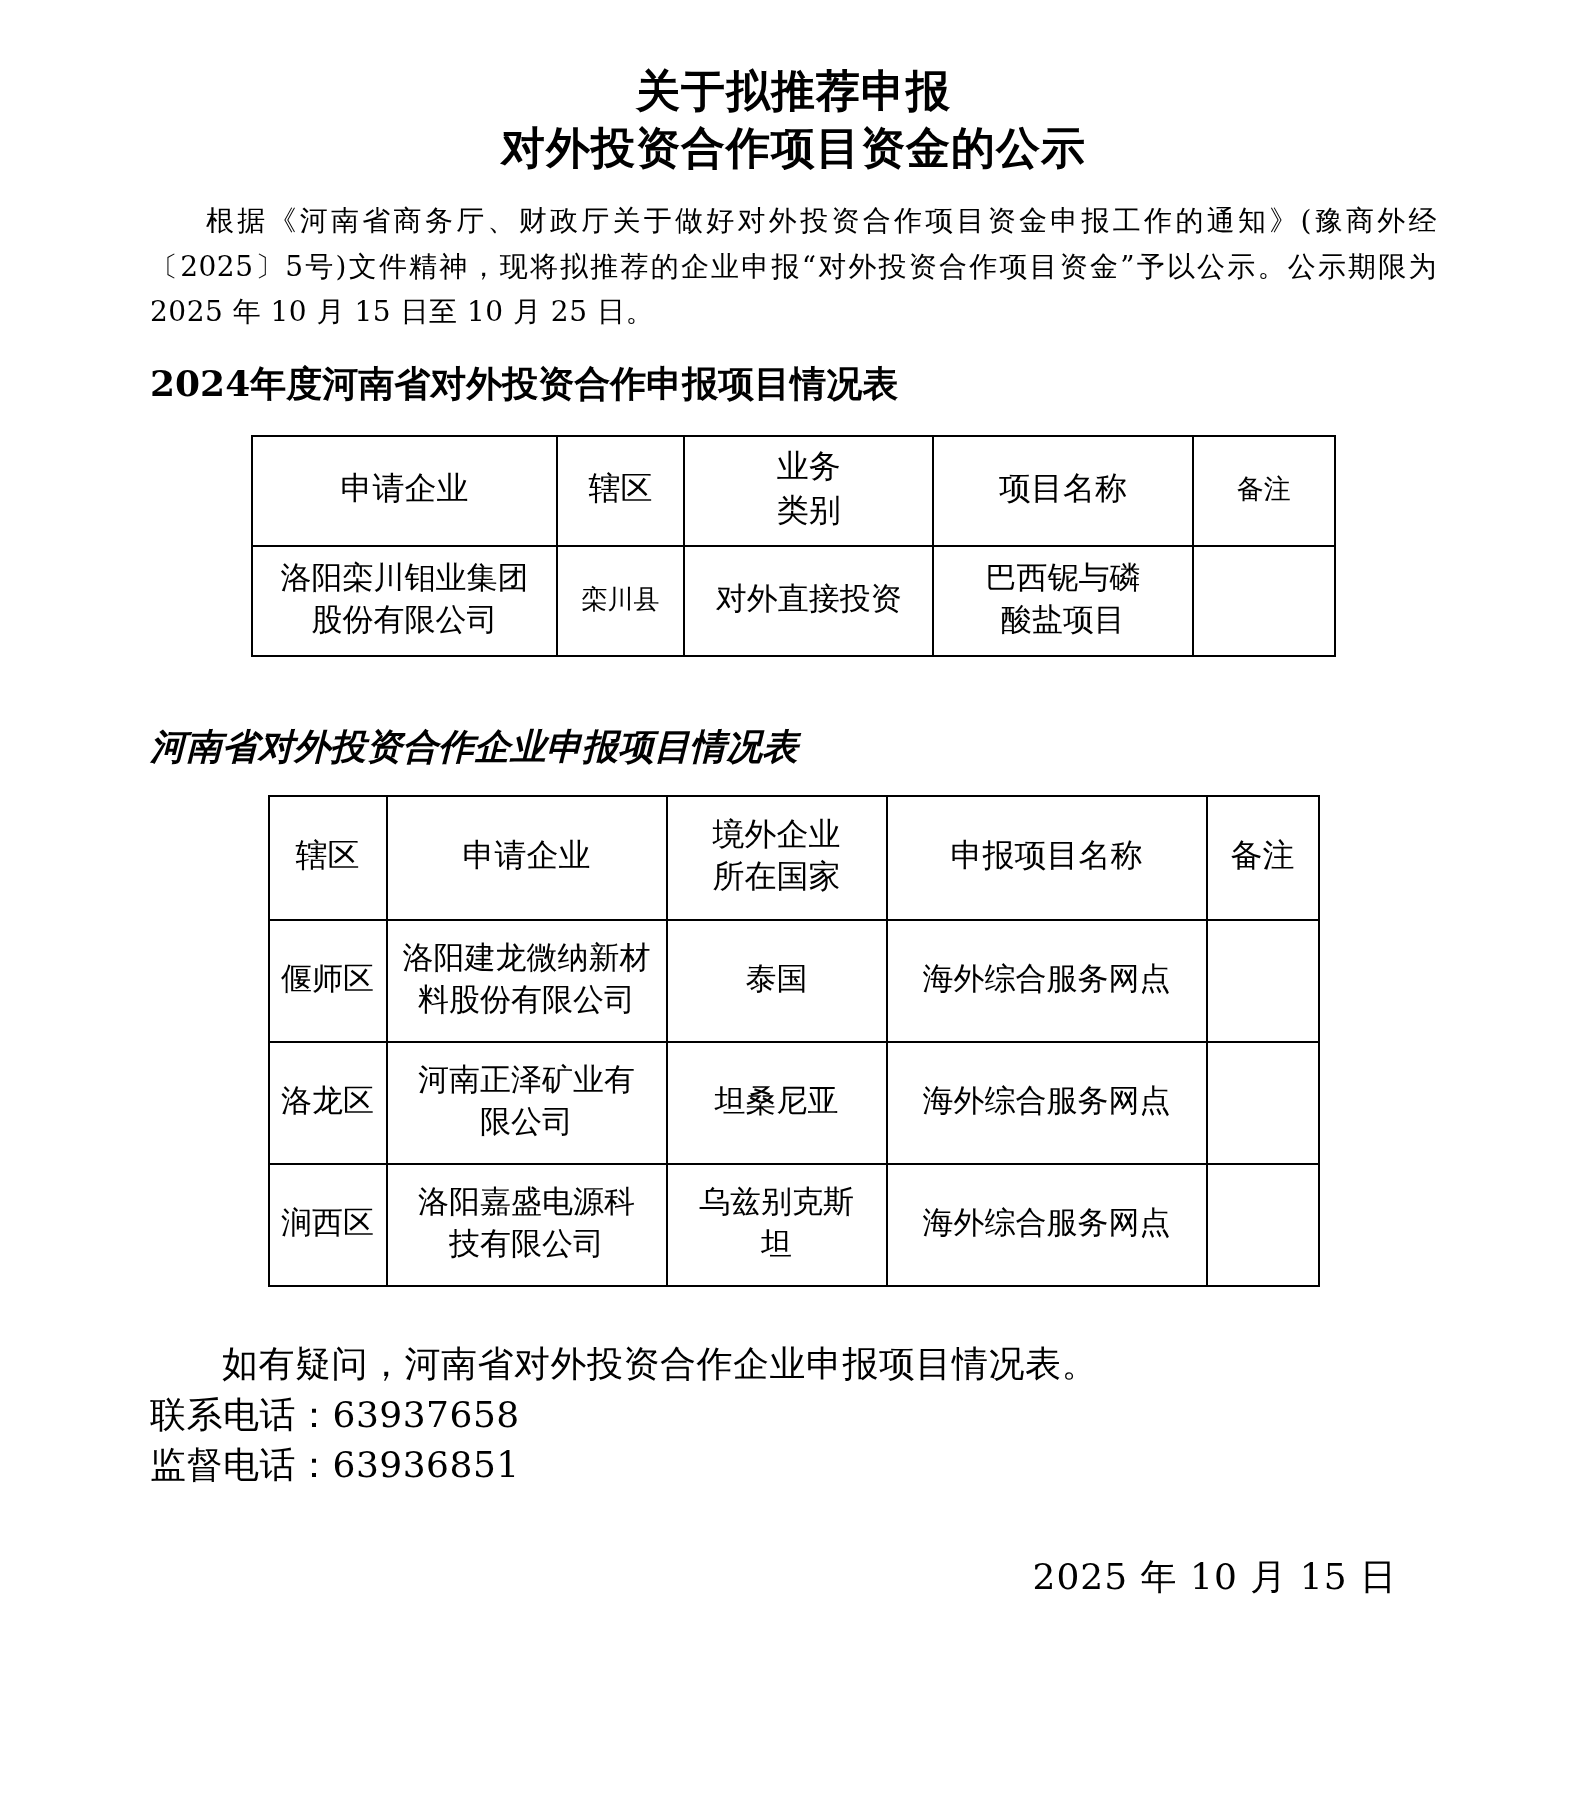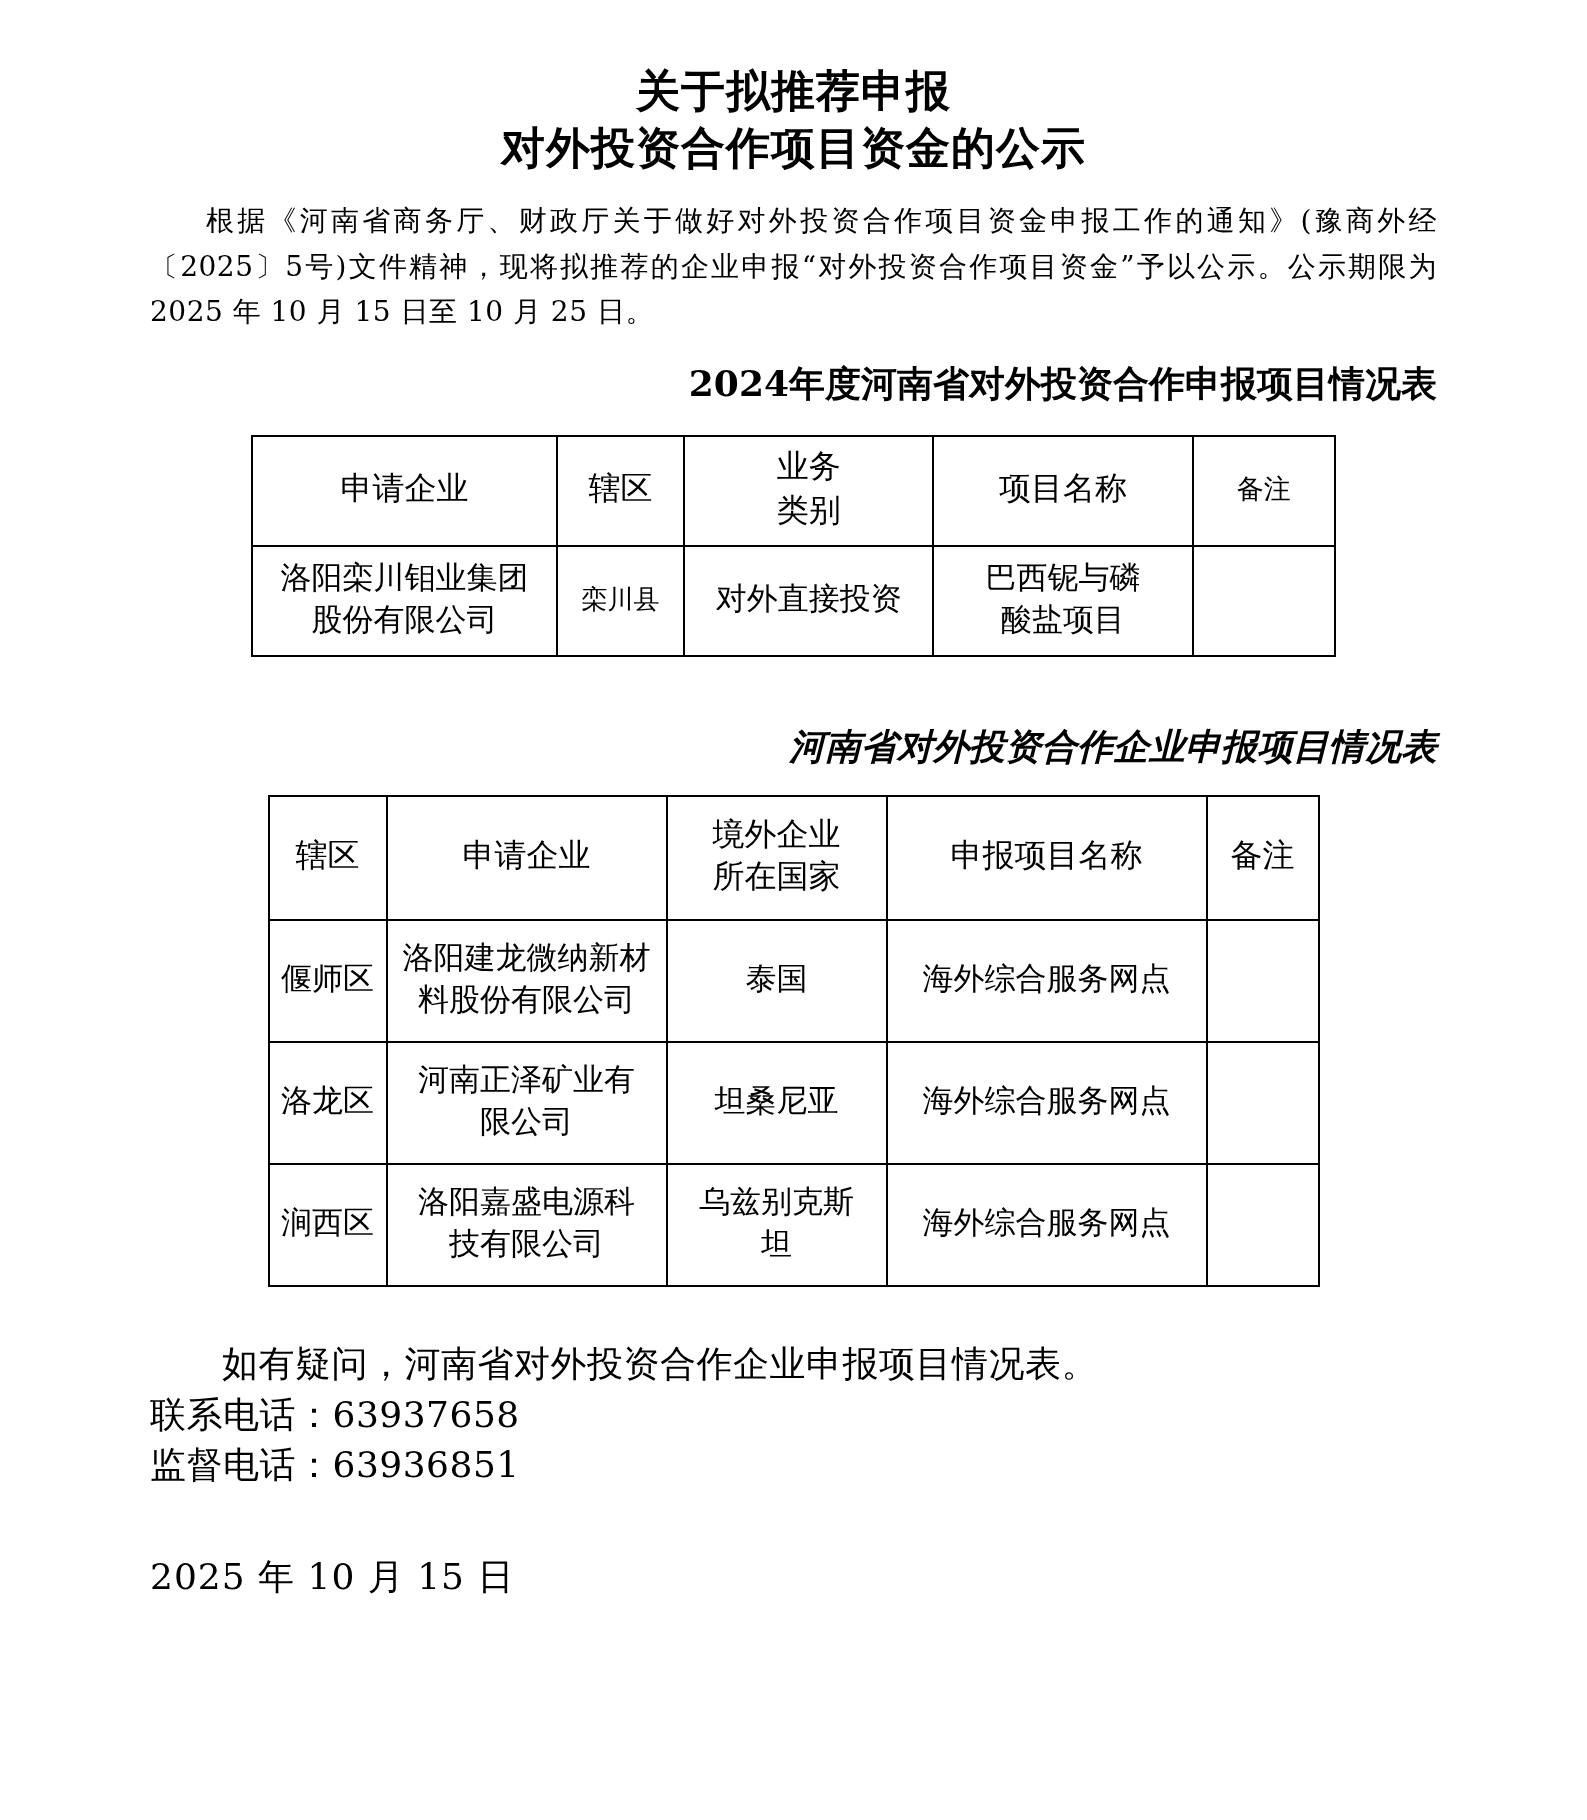--- a/index.html
+++ b/index.html
@@ -40,21 +40,21 @@
     font-size: 28px;
     line-height: 1.62;
     text-align: justify;
     text-justify: inter-ideograph;
     text-indent: 2em;
     letter-spacing: 0.5px;
   }
 
   
   .table-caption {
-    text-align: right;
+    text-align: left;
     font-weight: bold;
     font-size: 36px;
     letter-spacing: 0px;
     margin: 0;
   }
   .cap-1 { padding-top: 26px; padding-bottom: 26px; }
   .cap-2 { padding-top: 66px; padding-bottom: 23px; font-style: italic; }
 
   
   table {
@@ -102,21 +102,21 @@
     margin-top: 52px;
     font-size: 36px;
     line-height: 1.40;
     letter-spacing: 0.5px;
   }
   .footer .indent { text-indent: 2em; }
   .footer .flat { text-indent: 0; }
 
   .date-line {
     margin-top: 62px;
-    text-align: left;
+    text-align: right;
     padding-right: 40px;
     font-size: 36px;
     letter-spacing: 1px;
   }
 </style>
 </head>
 <body>
 
 <div class="page">
 

